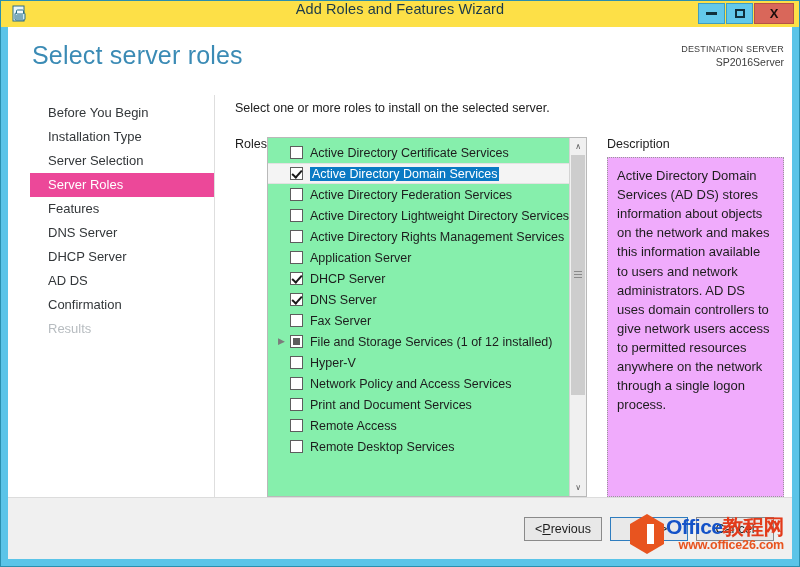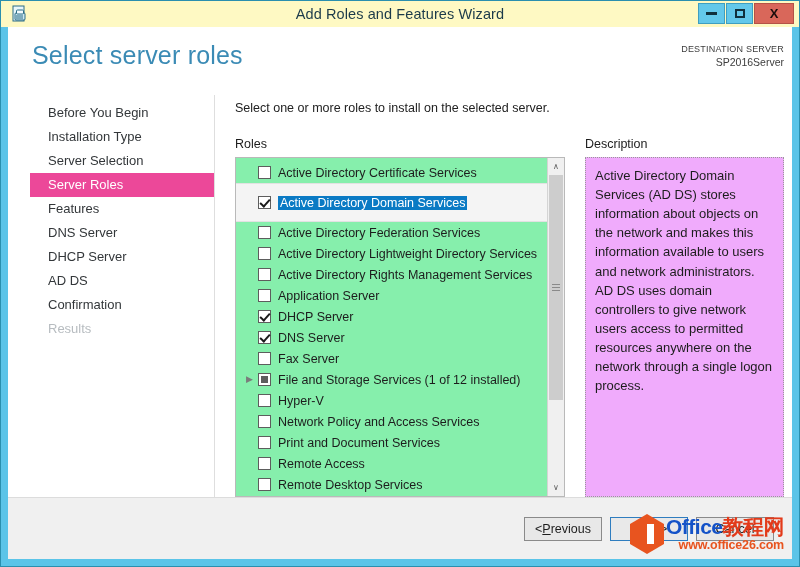--- a/index.html
+++ b/index.html
@@ -19,24 +19,24 @@
     background: #5bc4e8;
     border: 1px solid #2a8fae;
     display: flex;
     flex-direction: column;
   }
 
   
   #titlebar {
     height: 26px;
     flex: 0 0 26px;
-    background: #fef9c3;
+    background: #fde047;
     position: relative;
     display: flex;
-    align-items: center;
+    align-items: flex-start;
   }
   #title-icon {
     position: absolute;
     left: 9px; top: 3px;
     width: 20px; height: 20px;
   }
   #title-text {
     width: 100%;
     text-align: center;
     font-size: 14.5px;
@@ -155,21 +155,21 @@
   #instruction {
     font-size: 12.5px;
     color: #222;
     margin: 0 0 22px 0;
   }
   #panes {
     flex: 1 1 auto;
     display: flex;
     min-height: 0;
   }
-  #roles-pane { flex: 0 0 330px; display: flex; flex-direction: column; min-height: 0; }
+  #roles-pane { flex: 0 0 330px; display: flex; flex-direction: row; min-height: 0; }
   #desc-pane  { flex: 1 1 auto; display: flex; flex-direction: column; min-height: 0; margin-left: 20px;}
 
   .pane-label {
     font-size: 12.5px;
     color: #1c1c1c;
     font-weight: bold;
     margin-bottom: 6px;
   }
   .pane-label.normal { font-weight: normal; }
 
@@ -196,21 +196,21 @@
     font-size: 12.5px;
     color: #1d1d1d;
     white-space: nowrap;
     cursor: default;
     position: relative;
   }
   .role-row.active {
     background: #f4f4f4;
     border-top: 1px solid #e2e2e2;
     border-bottom: 1px solid #e2e2e2;
-    height: 39px;
+    height: 21px;
   }
   .twisty {
     width: 12px;
     flex: 0 0 12px;
     font-size: 9px;
     color: #7b7b7b;
     text-align: left;
     line-height: 1;
   }
   .cb {

